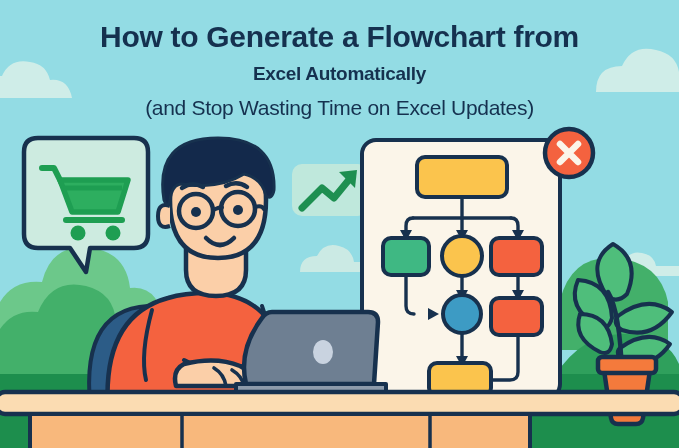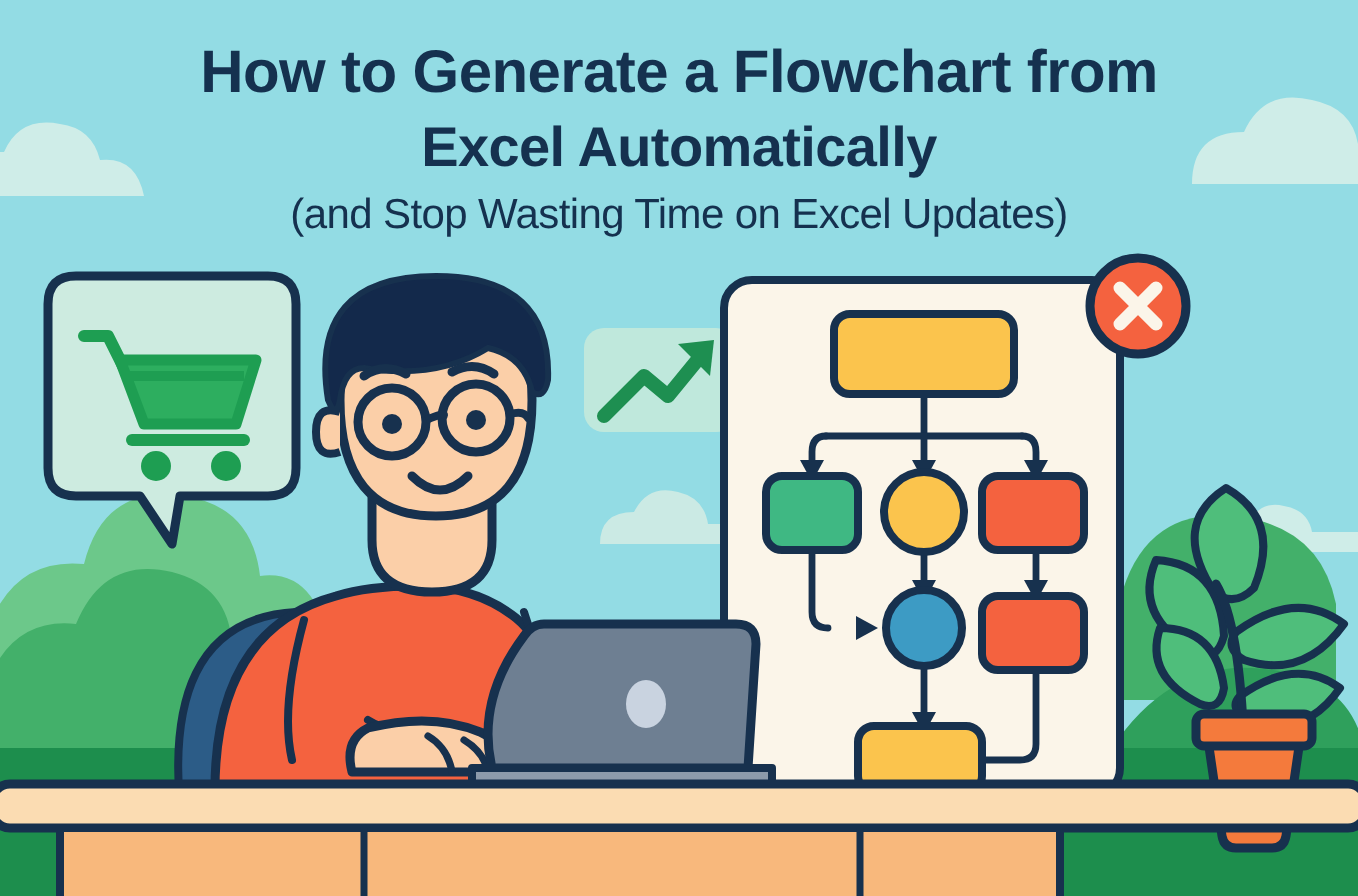--- a/index.html
+++ b/index.html
@@ -9,21 +9,21 @@
     background:#93DCE4;
   }
   #stage{position:relative;width:679px;height:448px;overflow:hidden;text-decoration:underline;}
   #art{position:absolute;inset:0;width:679px;height:448px;display:block;}
   .ttl{
     position:absolute;left:0;right:0;text-align:center;
     color:#15314F;font-weight:bold;letter-spacing:-0.3px;
     font-family:"Liberation Sans", sans-serif;
   }
   #title-line-1{top:20px;font-size:30px;line-height:34px;}
-  #title-line-2{top:57px;font-size:28px;line-height:34px;}
+  #title-line-2{top:57px;font-size:19px;line-height:34px;}
   #subtitle{top:95px;font-size:21px;line-height:25px;font-weight:normal;}
 </style>
 </head>
 <body>
 
 <div id="stage">
 
   <svg id="art" viewBox="0 0 679 448" xmlns="http://www.w3.org/2000/svg">
 
     <rect x="0" y="0" width="679" height="448" fill="#93DCE4"></rect>

